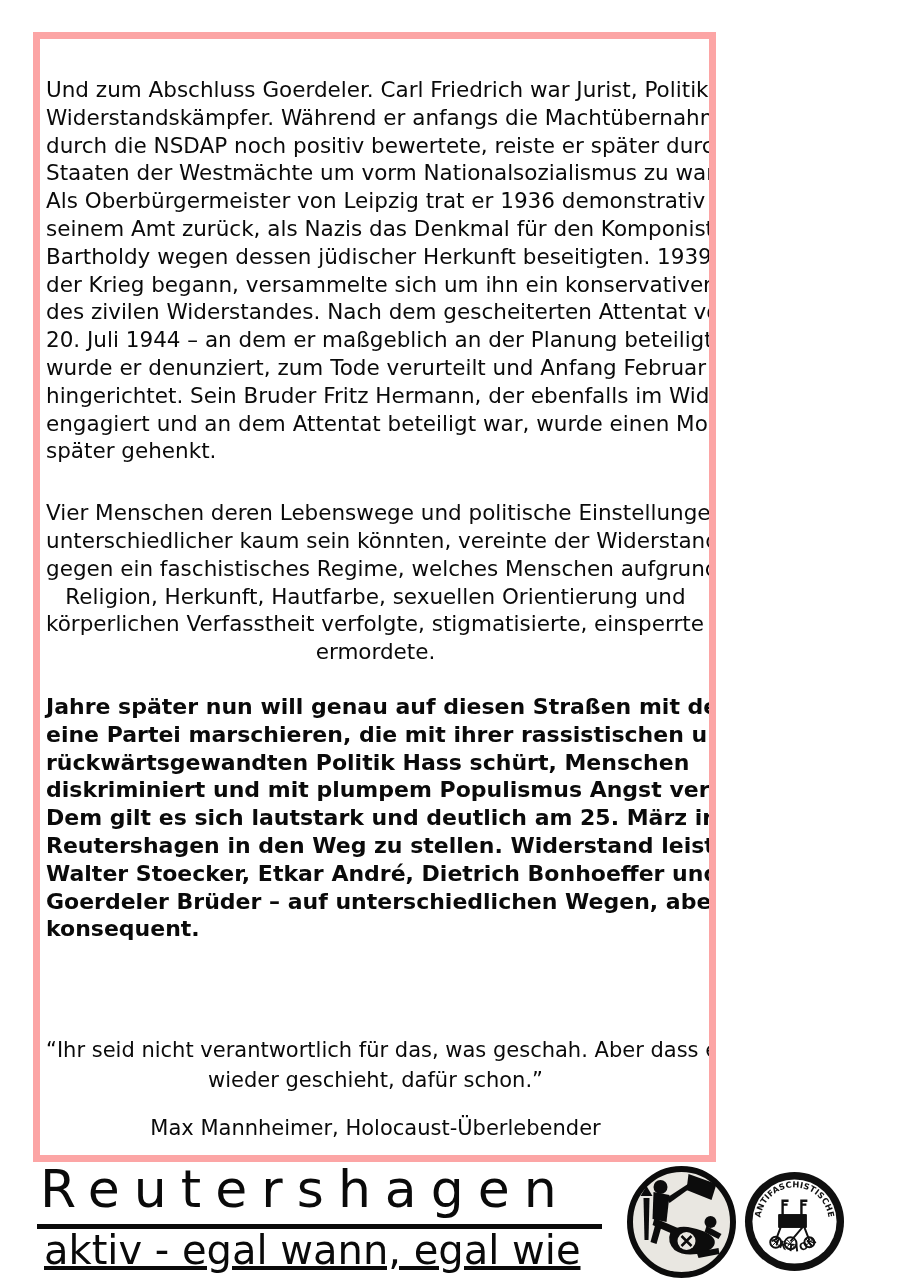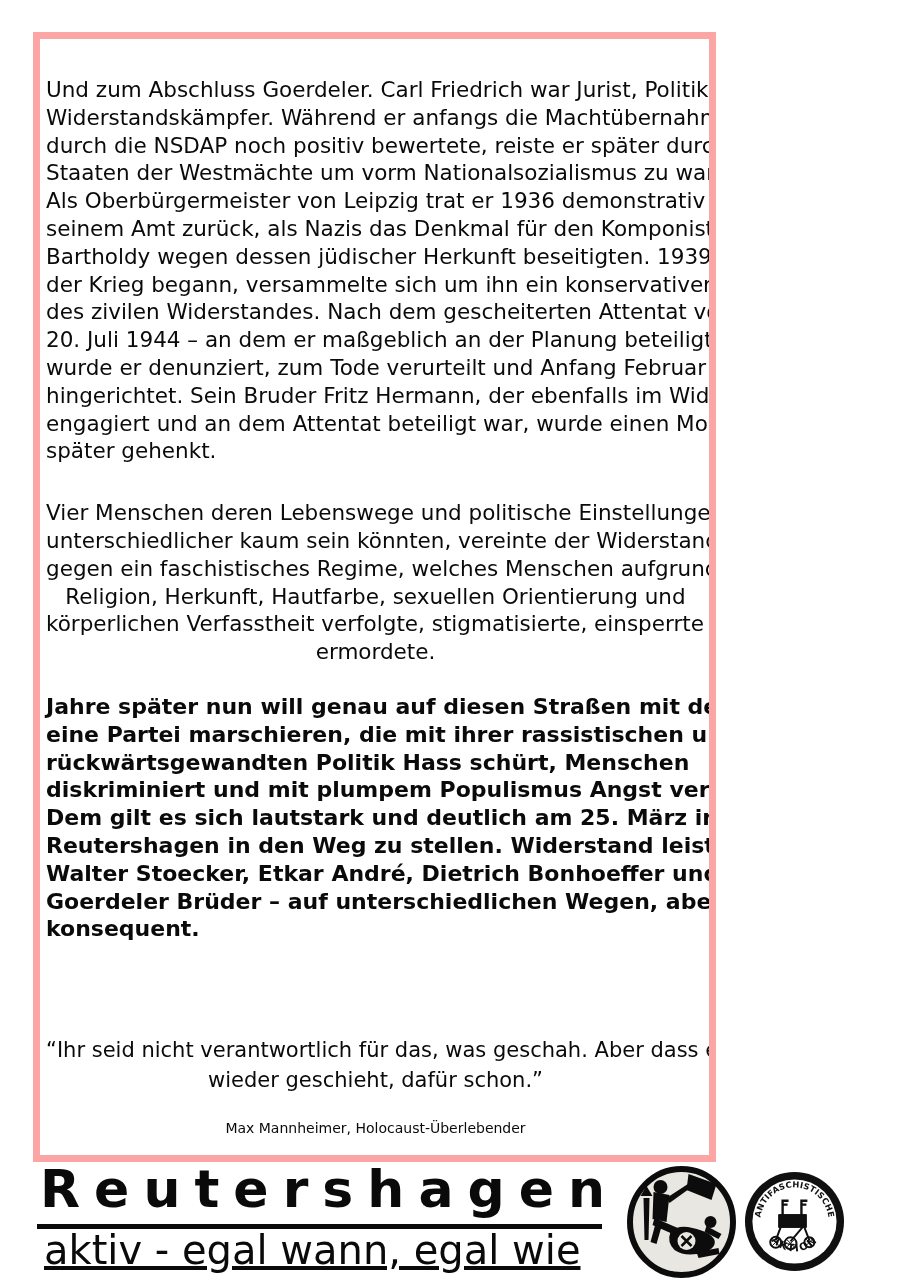--- a/index.html
+++ b/index.html
@@ -16,25 +16,25 @@
     margin:0;font-size:21.5px;line-height:27.8px;white-space:pre;letter-spacing:0px;
   }
   .para.p1{margin-bottom:34px;}
   .para.p2{margin-bottom:27px;text-align:center;}
   .para.bold{font-weight:bold;font-size:22px;margin-bottom:92px;}
   .quote{
     margin:0 0 18px 0;font-size:21px;line-height:30px;
     text-align:center;white-space:pre;
   }
   .attribution{
-    margin:0;font-size:14px;line-height:30px;text-align:center;white-space:pre;
+    margin:0;font-size:21px;line-height:30px;text-align:center;white-space:pre;
   }
   .footer-title{
     position:absolute;left:40px;top:1160px;font-size:52px;line-height:58px;
-    font-weight:bold;letter-spacing:0.27em;white-space:pre;color:#0a0a0a;
+    font-weight:normal;letter-spacing:0.27em;white-space:pre;color:#0a0a0a;
   }
   .footer-rule{
     position:absolute;left:37px;top:1224px;width:565px;height:5px;background:#0a0a0a;
   }
   .footer-subtitle{
     position:absolute;left:44px;top:1228px;font-size:40px;line-height:44px;white-space:pre;color:#0a0a0a;text-decoration:underline;
   }
   .logo-kick{position:absolute;left:626px;top:1166px;width:111px;height:112px;}
   .logo-aktion{position:absolute;left:743px;top:1170px;width:103px;height:103px;}
 </style>

